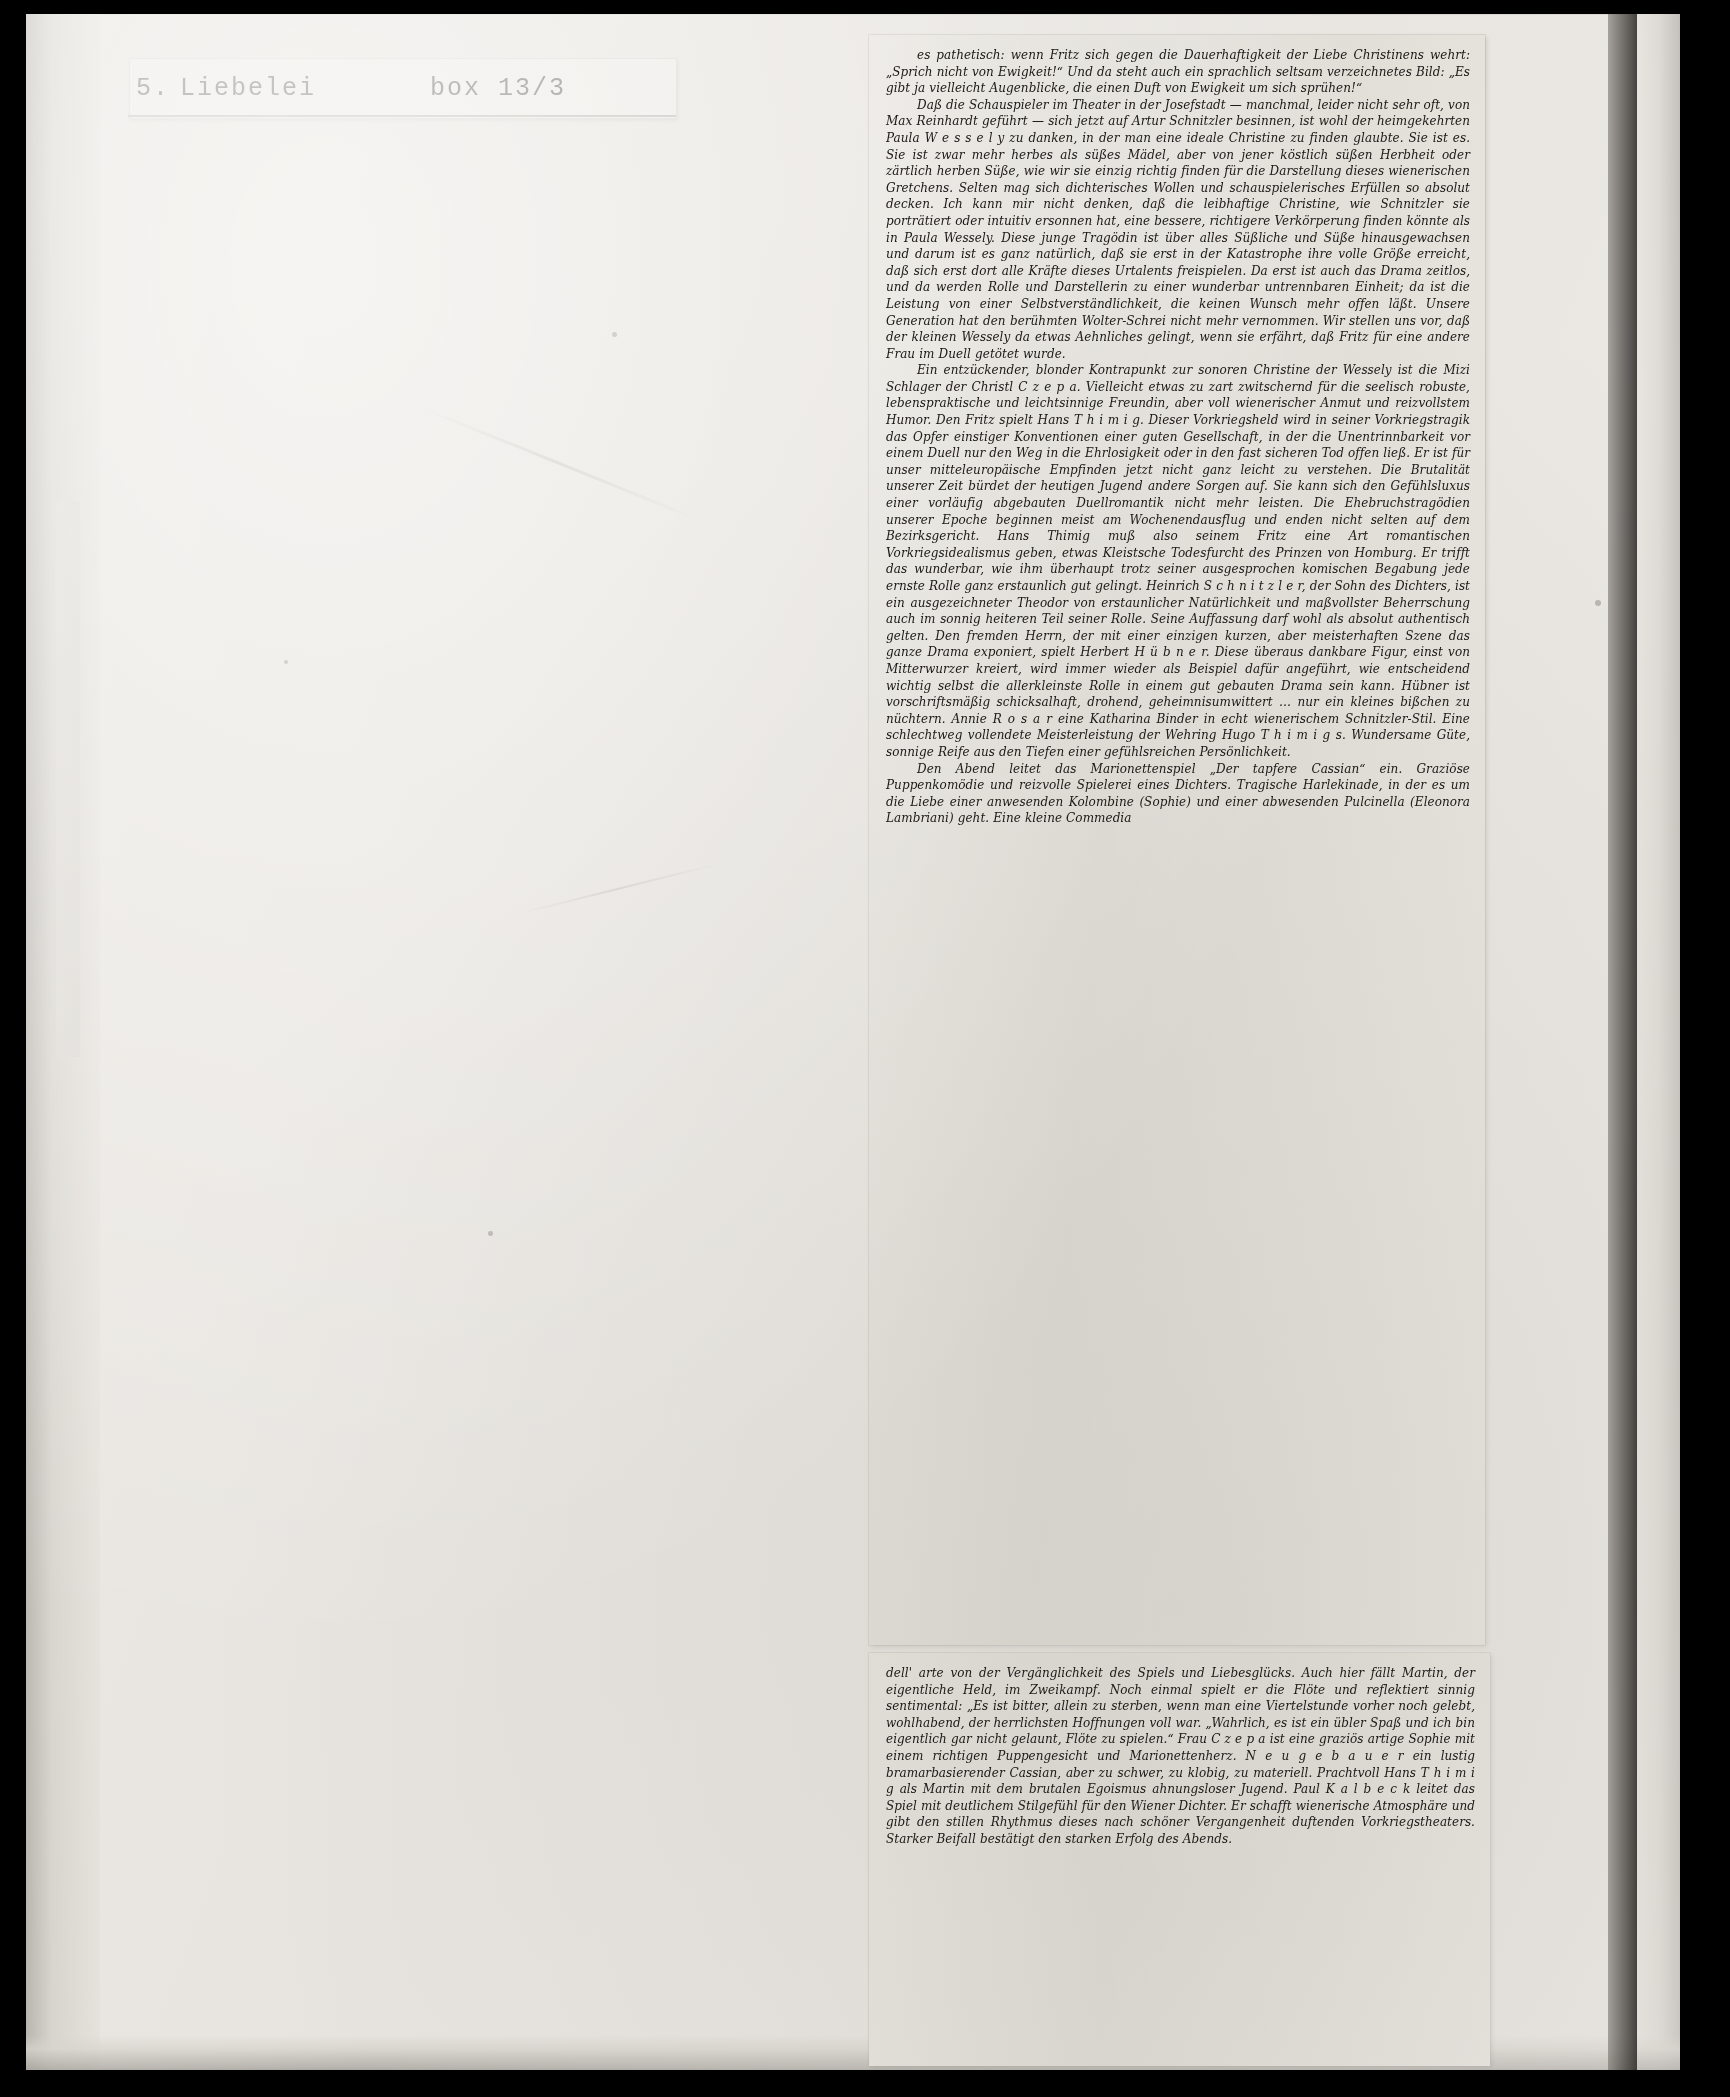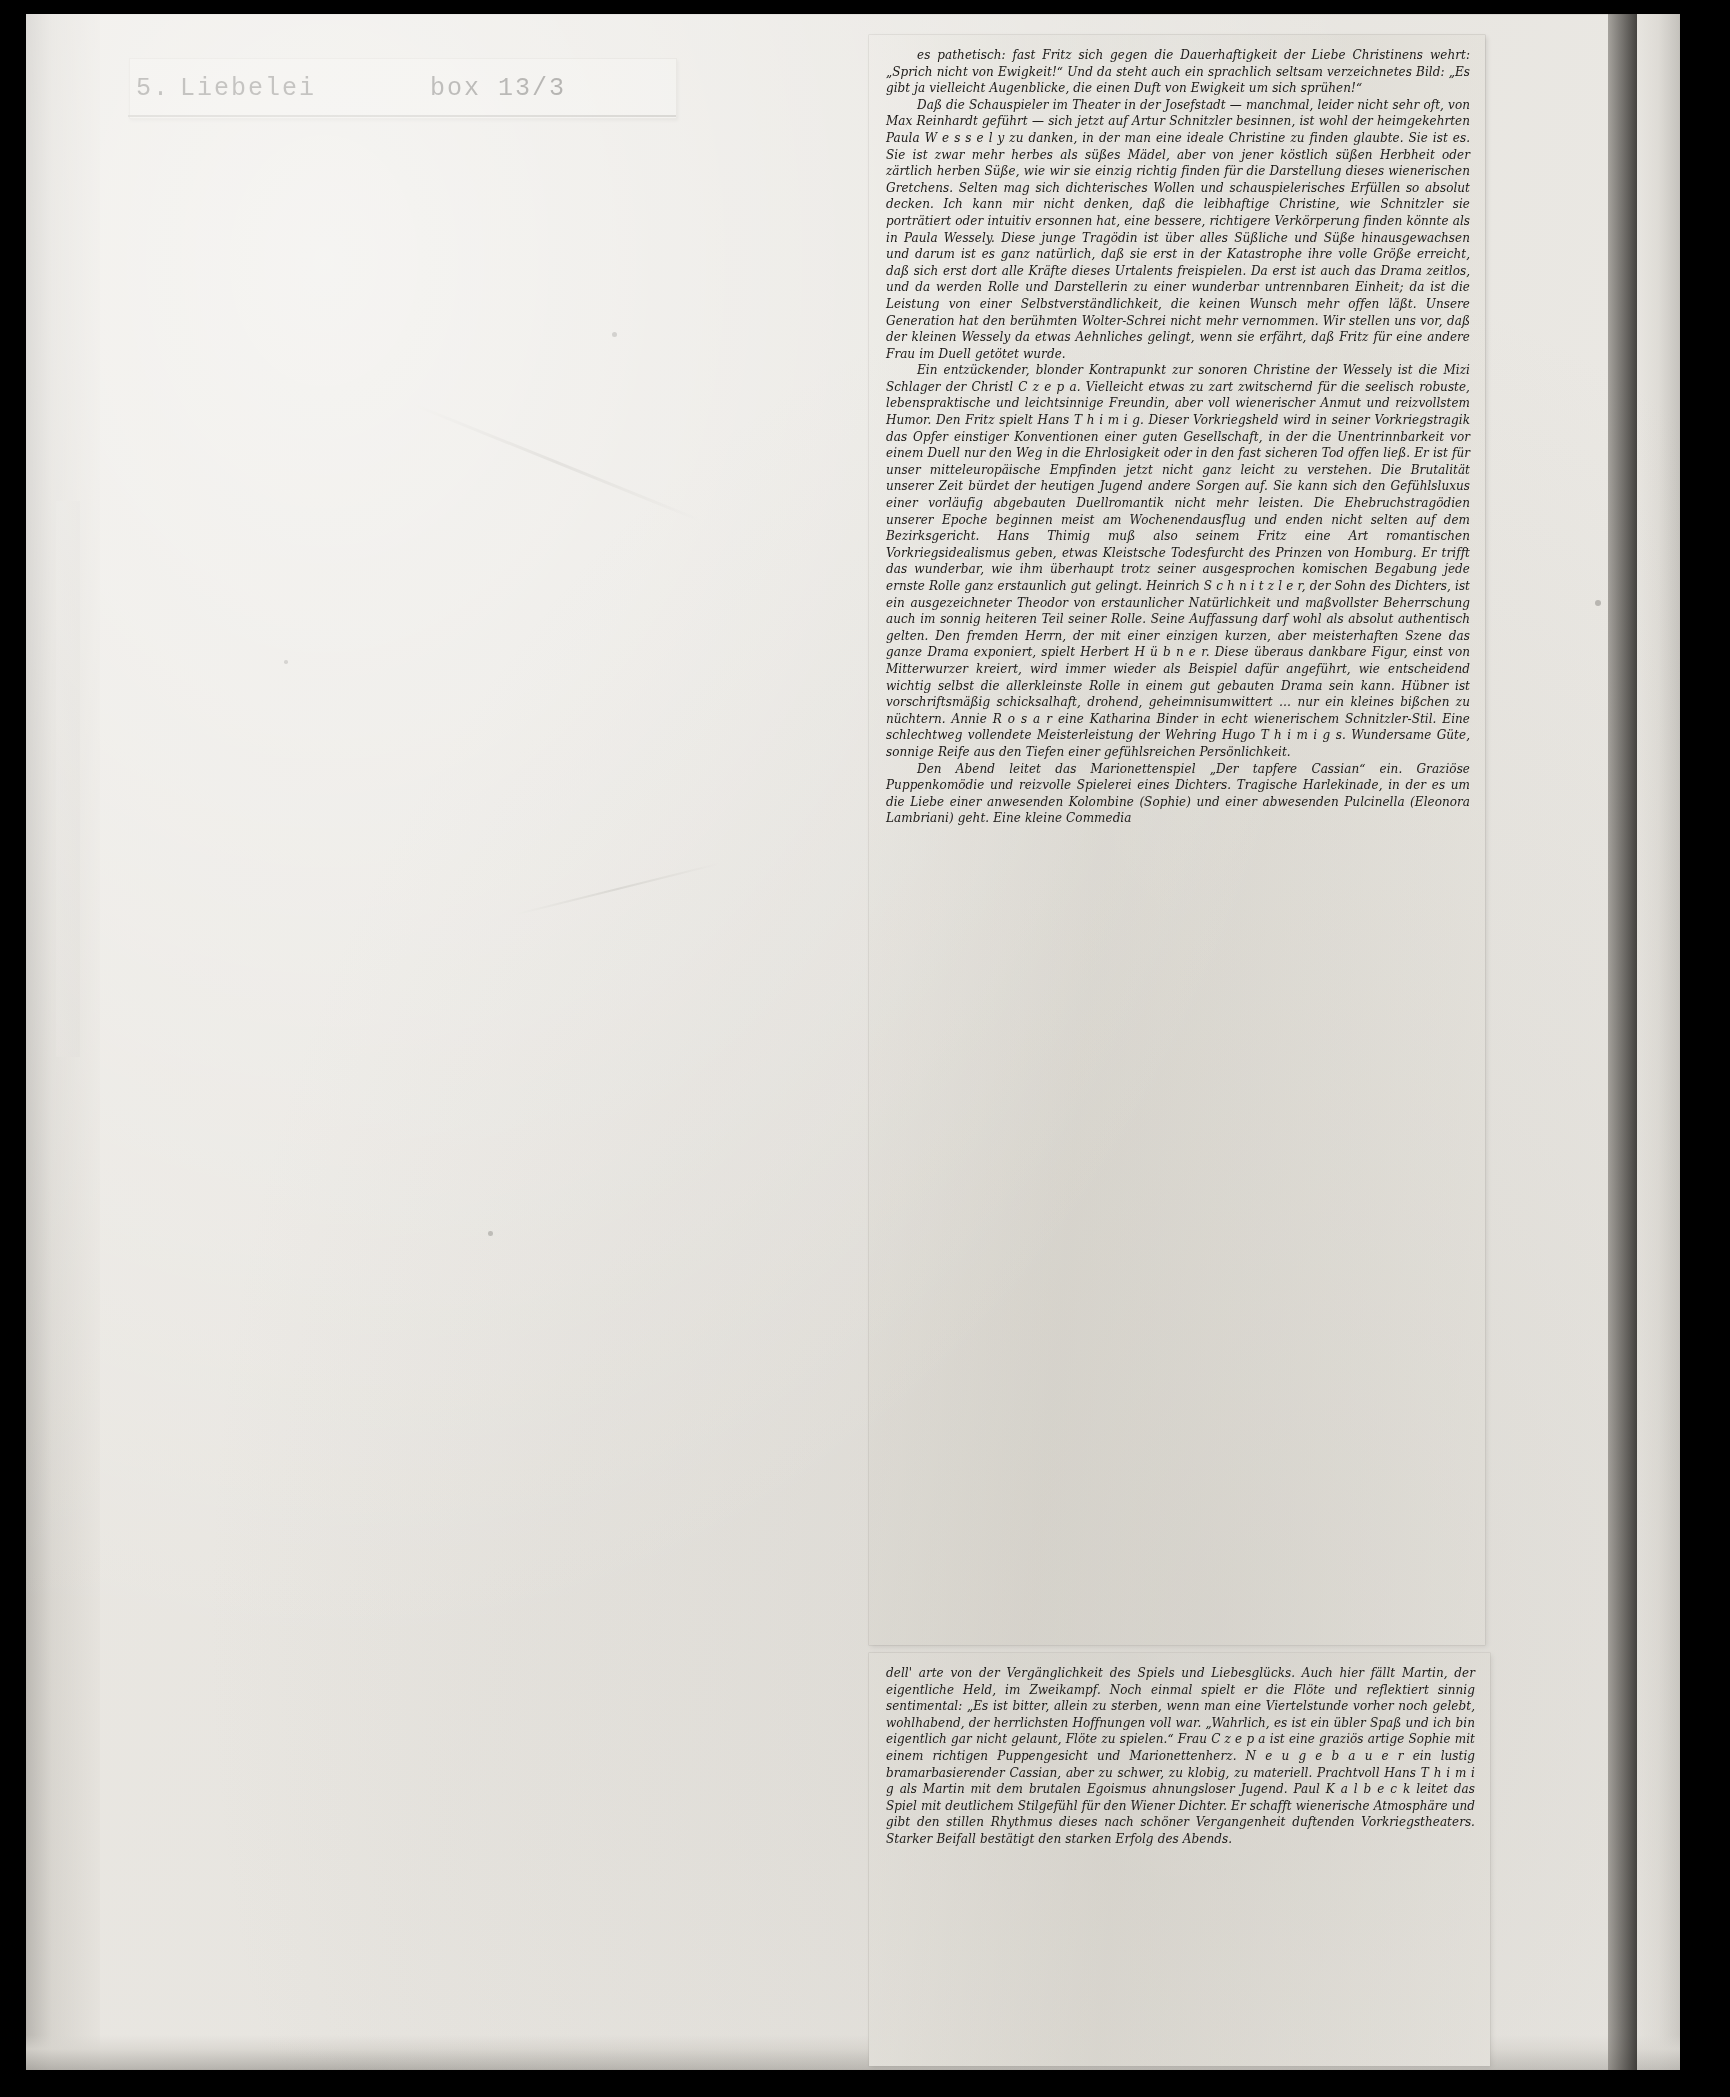--- a/index.html
+++ b/index.html
@@ -214,21 +214,21 @@
     <div class="slip-inner">
       <span id="doc-number">5.</span>
       <span id="doc-title">Liebelei</span>
       <span id="doc-box">box 13/3</span>
     </div>
   </div>
   <div id="slip-underline"></div>
 
   <div class="clipping" id="clipping-upper">
     <div class="clip-text fraktur">
-      <p>es pathetisch: fast Fritz sich gegen die Dauerhaftigkeit der Liebe Christinens wehrt: „Sprich nicht von Ewigkeit!“ Und da steht auch ein sprachlich seltsam verzeichnetes Bild: „Es gibt ja vielleicht Augenblicke, die einen Duft von Ewigkeit um sich sprühen!“</p>
+      <p>es pathetisch: wenn Fritz sich gegen die Dauerhaftigkeit der Liebe Christinens wehrt: „Sprich nicht von Ewigkeit!“ Und da steht auch ein sprachlich seltsam verzeichnetes Bild: „Es gibt ja vielleicht Augenblicke, die einen Duft von Ewigkeit um sich sprühen!“</p>
       <p>Daß die Schauspieler im Theater in der Josefstadt — manchmal, leider nicht sehr oft, von Max Reinhardt geführt — sich jetzt auf Artur Schnitzler besinnen, ist wohl der heimgekehrten Paula W e s s e l y zu danken, in der man eine ideale Christine zu finden glaubte. Sie ist es. Sie ist zwar mehr herbes als süßes Mädel, aber von jener köstlich süßen Herbheit oder zärtlich herben Süße, wie wir sie einzig richtig finden für die Darstellung dieses wienerischen Gretchens. Selten mag sich dichterisches Wollen und schauspielerisches Erfüllen so absolut decken. Ich kann mir nicht denken, daß die leibhaftige Christine, wie Schnitzler sie porträtiert oder intuitiv ersonnen hat, eine bessere, richtigere Verkörperung finden könnte als in Paula Wessely. Diese junge Tragödin ist über alles Süßliche und Süße hinausgewachsen und darum ist es ganz natürlich, daß sie erst in der Katastrophe ihre volle Größe erreicht, daß sich erst dort alle Kräfte dieses Urtalents freispielen. Da erst ist auch das Drama zeitlos, und da werden Rolle und Darstellerin zu einer wunderbar untrennbaren Einheit; da ist die Leistung von einer Selbstverständlichkeit, die keinen Wunsch mehr offen läßt. Unsere Generation hat den berühmten Wolter-Schrei nicht mehr vernommen. Wir stellen uns vor, daß der kleinen Wessely da etwas Aehnliches gelingt, wenn sie erfährt, daß Fritz für eine andere Frau im Duell getötet wurde.</p>
       <p>Ein entzückender, blonder Kontrapunkt zur sonoren Christine der Wessely ist die Mizi Schlager der Christl C z e p a. Vielleicht etwas zu zart zwitschernd für die seelisch robuste, lebenspraktische und leichtsinnige Freundin, aber voll wienerischer Anmut und reizvollstem Humor. Den Fritz spielt Hans T h i m i g. Dieser Vorkriegsheld wird in seiner Vorkriegstragik das Opfer einstiger Konventionen einer guten Gesellschaft, in der die Unentrinnbarkeit vor einem Duell nur den Weg in die Ehrlosigkeit oder in den fast sicheren Tod offen ließ. Er ist für unser mitteleuropäische Empfinden jetzt nicht ganz leicht zu verstehen. Die Brutalität unserer Zeit bürdet der heutigen Jugend andere Sorgen auf. Sie kann sich den Gefühlsluxus einer vorläufig abgebauten Duellromantik nicht mehr leisten. Die Ehebruchstragödien unserer Epoche beginnen meist am Wochenendausflug und enden nicht selten auf dem Bezirksgericht. Hans Thimig muß also seinem Fritz eine Art romantischen Vorkriegsidealismus geben, etwas Kleistsche Todesfurcht des Prinzen von Homburg. Er trifft das wunderbar, wie ihm überhaupt trotz seiner ausgesprochen komischen Begabung jede ernste Rolle ganz erstaunlich gut gelingt. Heinrich S c h n i t z l e r, der Sohn des Dichters, ist ein ausgezeichneter Theodor von erstaunlicher Natürlichkeit und maßvollster Beherrschung auch im sonnig heiteren Teil seiner Rolle. Seine Auffassung darf wohl als absolut authentisch gelten. Den fremden Herrn, der mit einer einzigen kurzen, aber meisterhaften Szene das ganze Drama exponiert, spielt Herbert H ü b n e r. Diese überaus dankbare Figur, einst von Mitterwurzer kreiert, wird immer wieder als Beispiel dafür angeführt, wie entscheidend wichtig selbst die allerkleinste Rolle in einem gut gebauten Drama sein kann. Hübner ist vorschriftsmäßig schicksalhaft, drohend, geheimnisumwittert … nur ein kleines bißchen zu nüchtern. Annie R o s a r eine Katharina Binder in echt wienerischem Schnitzler-Stil. Eine schlechtweg vollendete Meisterleistung der Wehring Hugo T h i m i g s. Wundersame Güte, sonnige Reife aus den Tiefen einer gefühlsreichen Persönlichkeit.</p>
       <p>Den Abend leitet das Marionettenspiel „Der tapfere Cassian“ ein. Graziöse Puppenkomödie und reizvolle Spielerei eines Dichters. Tragische Harlekinade, in der es um die Liebe einer anwesenden Kolombine (Sophie) und einer abwesenden Pulcinella (Eleonora Lambriani) geht. Eine kleine Commedia</p>
     </div>
   </div>
 
   <div class="clipping" id="clipping-lower">
     <div class="clip-text fraktur">
       <p class="noindent">dell' arte von der Vergänglichkeit des Spiels und Liebesglücks. Auch hier fällt Martin, der eigentliche Held, im Zweikampf. Noch einmal spielt er die Flöte und reflektiert sinnig sentimental: „Es ist bitter, allein zu sterben, wenn man eine Viertelstunde vorher noch gelebt, wohlhabend, der herrlichsten Hoffnungen voll war. „Wahrlich, es ist ein übler Spaß und ich bin eigentlich gar nicht gelaunt, Flöte zu spielen.“ Frau C z e p a ist eine graziös artige Sophie mit einem richtigen Puppengesicht und Marionettenherz. N e u g e b a u e r ein lustig bramarbasierender Cassian, aber zu schwer, zu klobig, zu materiell. Prachtvoll Hans T h i m i g als Martin mit dem brutalen Egoismus ahnungsloser Jugend. Paul K a l b e c k leitet das Spiel mit deutlichem Stilgefühl für den Wiener Dichter. Er schafft wienerische Atmosphäre und gibt den stillen Rhythmus dieses nach schöner Vergangenheit duftenden Vorkriegstheaters. Starker Beifall bestätigt den starken Erfolg des Abends.</p>
     </div>

